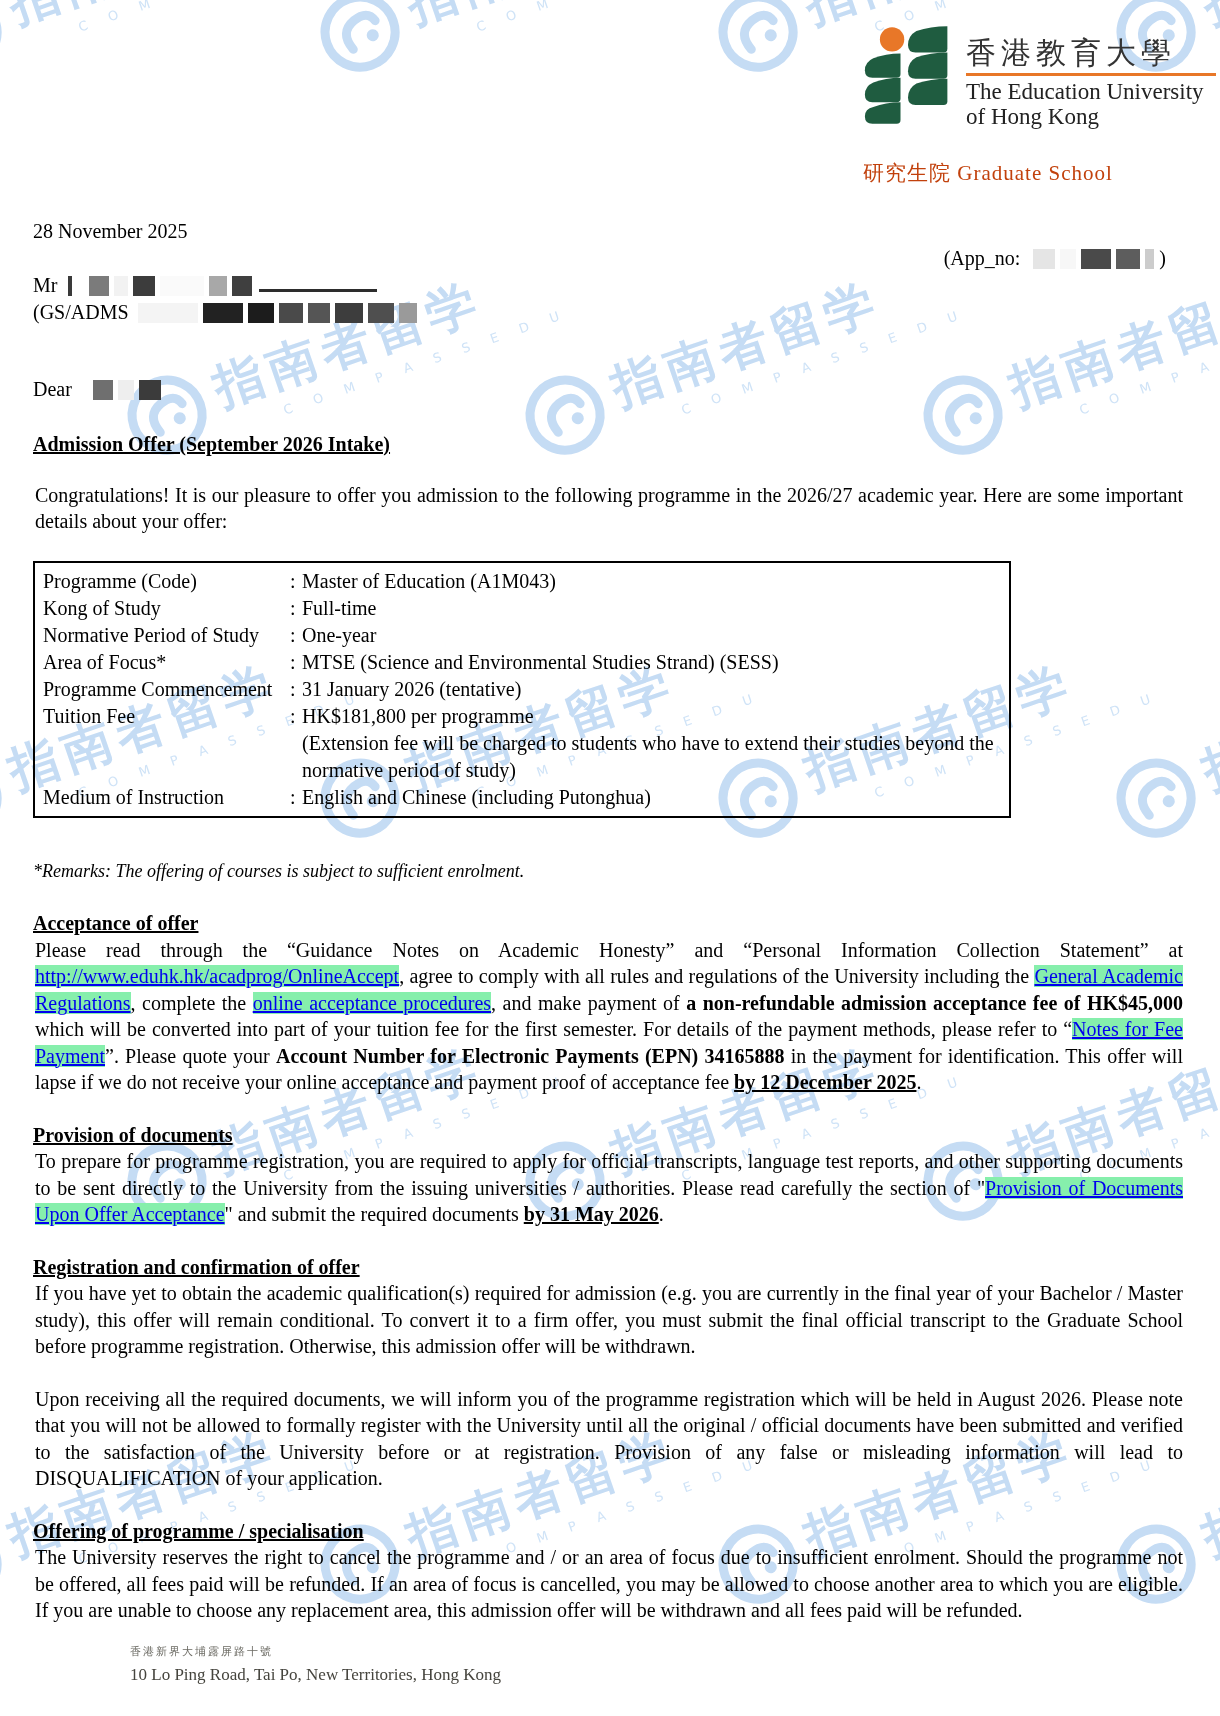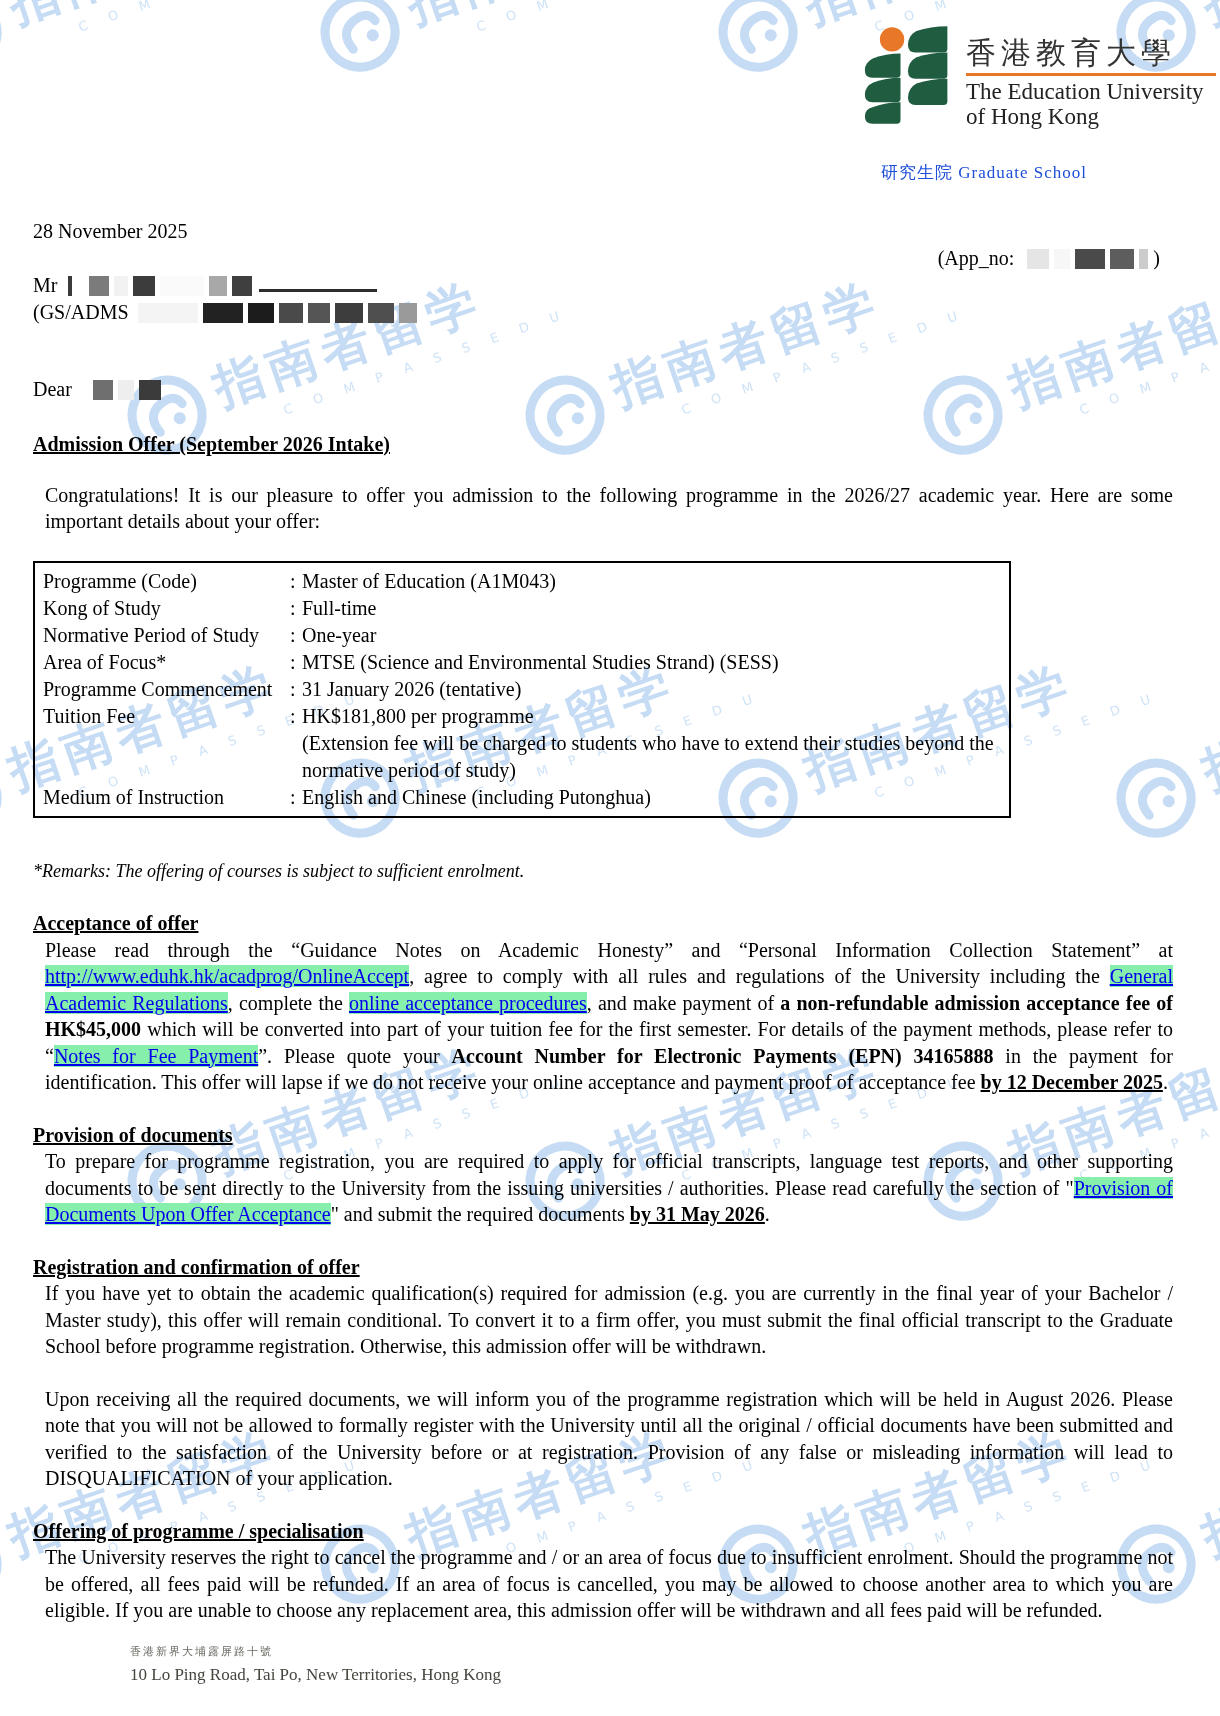--- a/index.html
+++ b/index.html
@@ -11,35 +11,35 @@
   #wm-layer{position:absolute;inset:0;z-index:0;pointer-events:none;}
   .wm{position:absolute;display:flex;align-items:center;gap:12px;
       transform:rotate(-19deg);white-space:nowrap;}
   .wm-cn{font-family:"DejaVu Sans",sans-serif;font-weight:bold;font-size:50px;
          letter-spacing:6px;color:#c5dcf4;}
   .wm-latin{font-family:"DejaVu Sans",sans-serif;font-size:13px;letter-spacing:9px;
          color:#cfe3f7;padding-left:58px;margin-top:0px;}
   
   #content{position:relative;z-index:1;padding:0 35px 0 33px;font-size:20px;line-height:26.5px;}
   .just{text-align:justify;}
-  p{margin:12px;}
+  p{margin:2px;}
   .b{font-weight:bold;}
   .bu{font-weight:bold;text-decoration:underline;}
   a.lnk{color:#0000ee;text-decoration:underline;background:#86efac;cursor:pointer;}
   
   #header{position:relative;height:192px;}
   #logo-row{position:absolute;left:830px;top:25px;display:flex;align-items:flex-start;gap:13px;}
   #uni-names{padding-top:12px;}
   #uni-cn{font-size:30px;letter-spacing:5px;color:#333;line-height:32px;}
   #uni-rule{height:3px;width:250px;margin:4px 0 3px 0;}
   #uni-en{font-size:23px;line-height:25px;color:#222;}
-  #dept{position:absolute;left:848px;top:160px;font-size:17px;color:#1d4ed8;letter-spacing:1px;}
+  #dept{position:absolute;left:830px;top:160px;font-size:21px;color:#c2410c;letter-spacing:1px;}
   
   #date-line{margin-top:26px;}
-  #appno-line{text-align:right;margin-right:25px;margin-top:0px;}
+  #appno-line{text-align:right;margin-right:19px;margin-top:0px;}
   .rb{display:inline-block;height:20px;vertical-align:text-bottom;}
   .line{height:27px;}
   #name-underline{display:inline-block;width:118px;height:3px;background:#2d2d2d;vertical-align:baseline;margin-left:2px;}
   #salutation-line{margin-top:50px;}
   
   #letter-title{font-weight:bold;text-decoration:underline;margin-top:28px;}
   #intro{margin-top:24px;}
   .section-h{font-weight:bold;text-decoration:underline;margin-top:26px;}
   .para{margin-top:0px;}
   .para-gap{margin-top:26px;}

